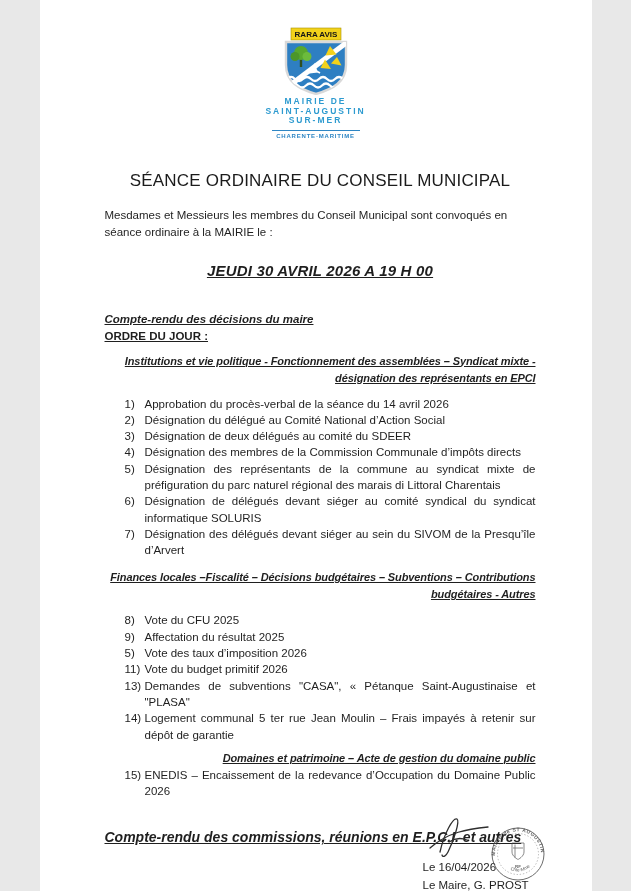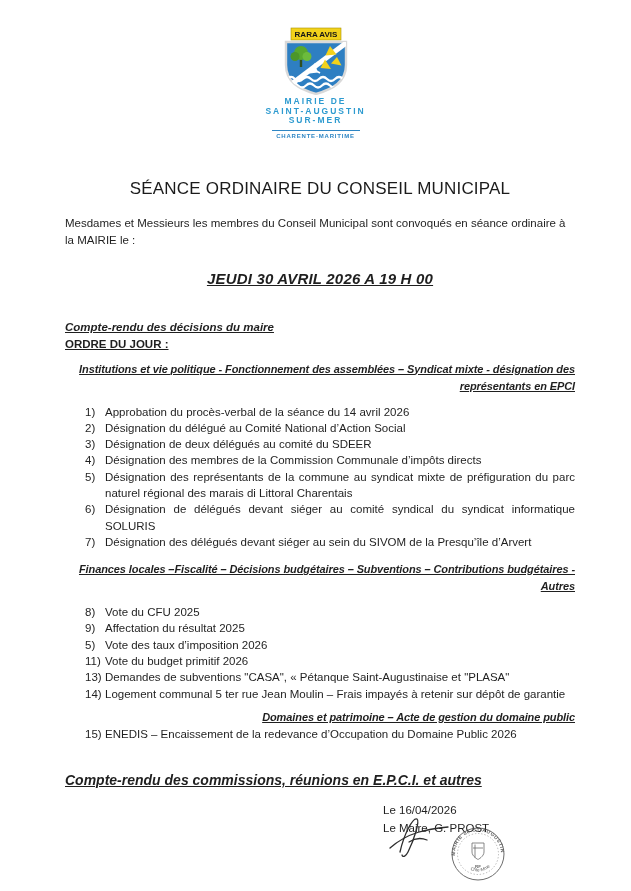--- a/index.html
+++ b/index.html
@@ -1,38 +1,38 @@
 <!DOCTYPE html>
 <html><head>
 <meta charset="utf-8">
 <style>
   html,body{margin:0;padding:0;background:#e8e8e8;}
   .page{
-    width:631px;height:891px;position:relative;background:#fff;
+    width:552px;height:891px;position:relative;background:#fff;
     margin:0 auto;overflow:hidden;
     font-family:"Liberation Sans",sans-serif;
     color:#1f1f1f;
   }
   .content{padding:0 56px 0 65px;}
   
   .crest-wrap{padding-top:27px;text-align:center;}
   .crest-wrap svg{display:block;margin:0 auto;}
   .org-lines{margin-top:2px;text-align:center;}
   .org-line{
     font-size:8.5px;font-weight:bold;letter-spacing:2px;
     color:#2e9bd0;line-height:9.5px;
   }
   .dept{
     margin:4px auto 0 auto;width:88px;text-align:center;
     border-top:1px solid #2e86c4;padding-top:2px;
     font-size:6px;font-weight:bold;letter-spacing:0.8px;color:#2e86c4;
   }
   
   .doc-title{
-    margin-top:40px;text-align:center;
+    margin-top:32px;text-align:center;
     font-size:17px;font-weight:400;color:#1b1b1b;letter-spacing:0.2px;
   }
   .intro{
     margin:16px auto 0 auto;max-width:512px;text-align:left;
     font-size:11.5px;line-height:17px;
   }
   .date-line{
     margin-top:21px;text-align:center;
     font-size:15px;font-weight:bold;font-style:italic;
     text-decoration:underline;letter-spacing:0.2px;

